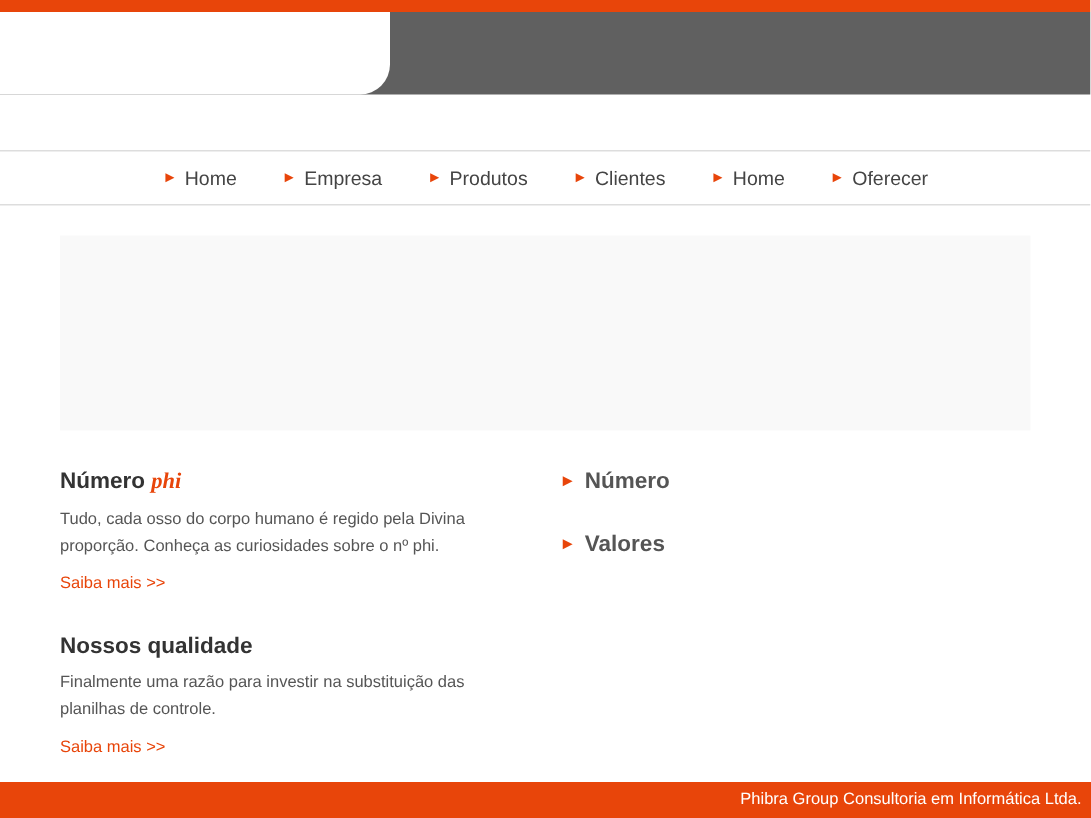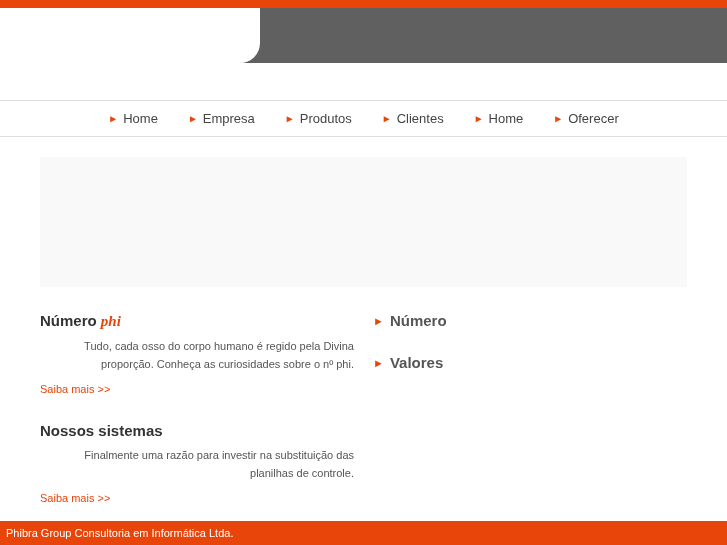--- a/index.html
+++ b/index.html
@@ -139,35 +139,34 @@
     .section-title-arrow {
       color: #e8450a;
       font-size: 11px;
     }
 
     .section-text {
       font-size: 11px;
       color: #555555;
       line-height: 1.6;
       margin-bottom: 6px;
-      text-align: right;
     }
 
     .read-more {
       font-size: 11px;
       color: #e8450a;
       text-decoration: none;
       cursor: pointer;
     }
 
     
     .footer {
       background: #e8450a;
       color: #ffffff;
-      text-align: left;
+      text-align: right;
       padding: 6px;
       font-size: 11px;
       position: fixed;
       bottom: 0;
       width: 727px;
     }
   </style>
 </head>
 <body>
 
@@ -218,21 +217,21 @@
 
       <div class="content-section">
         <div class="section-title">
           <span>Número </span><span class="phi">phi</span>
         </div>
         <p class="section-text">Tudo, cada osso do corpo humano é regido pela Divina proporção. Conheça as curiosidades sobre o nº phi.</p>
         <a class="read-more">Saiba mais &gt;&gt;</a>
       </div>
 
       <div class="content-section">
-        <div class="section-title">Nossos sistemas</div>
+        <div class="section-title">Nossos qualidade</div>
         <p class="section-text">Finalmente uma razão para investir na substituição das planilhas de controle.</p>
         <a class="read-more">Saiba mais &gt;&gt;</a>
       </div>
 
     </div>
 
     <div class="col-right">
 
       <div class="content-section">
         <div class="section-title-with-arrow">

